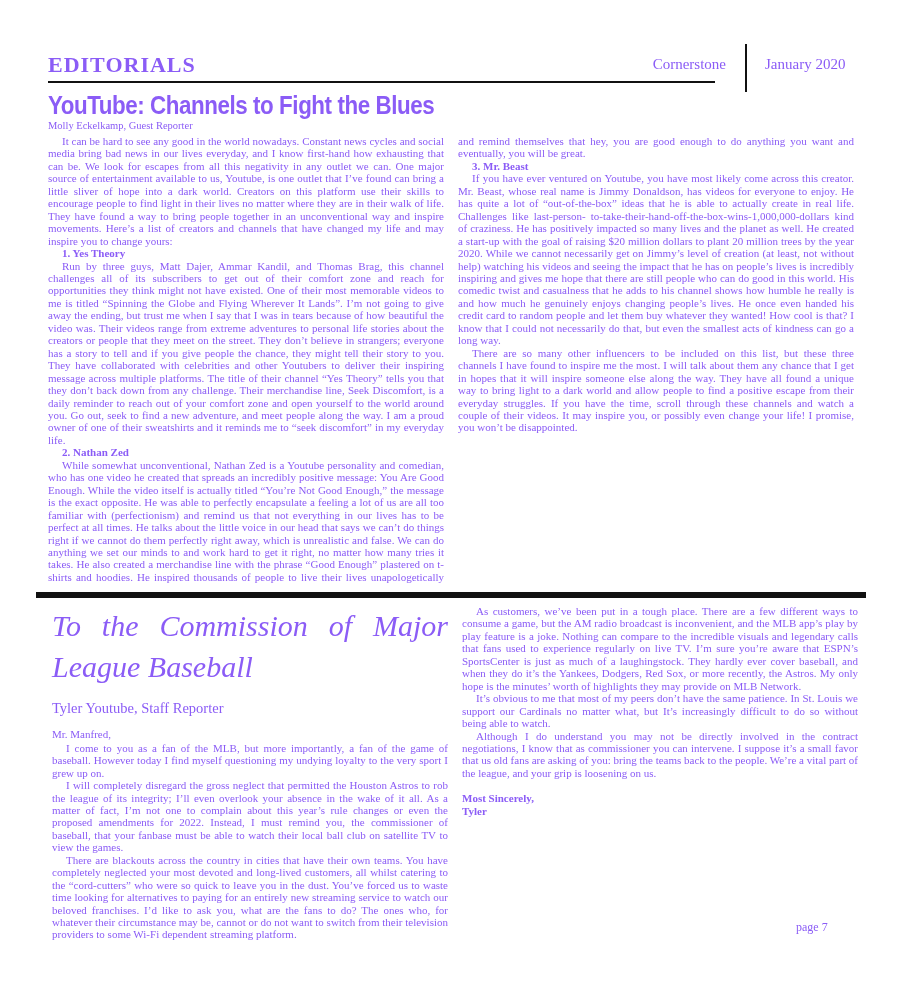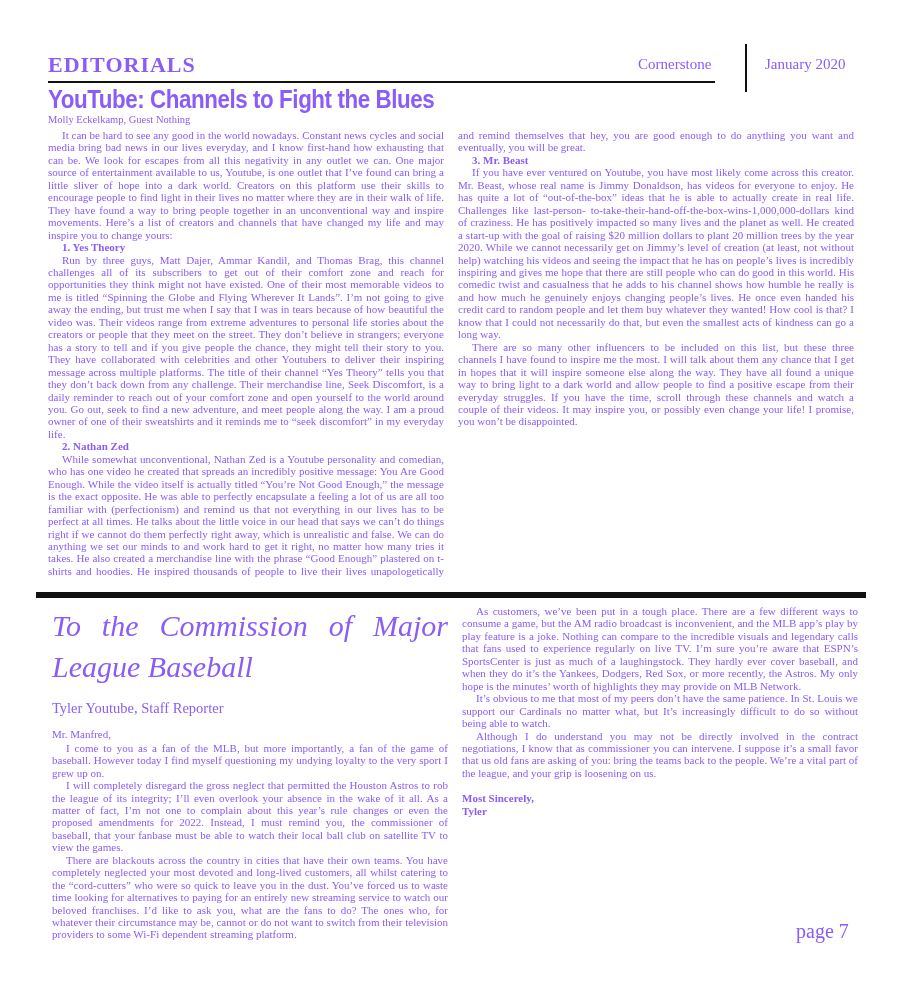--- a/index.html
+++ b/index.html
@@ -15,30 +15,30 @@
   
   .section-title{
     position:absolute;left:48px;top:52px;
     font-size:22px;font-weight:bold;letter-spacing:1px;
   }
   .header-rule{
     position:absolute;left:48px;top:81px;width:667px;height:2px;background:#111;
   }
   .masthead{
     position:absolute;left:638px;top:56px;width:88px;
-    font-size:15px;text-align:left;
+    font-size:15px;text-align:right;
   }
   .header-vbar{
     position:absolute;left:745px;top:44px;width:2px;height:48px;background:#111;
   }
   .issue-date{
     position:absolute;left:765px;top:56px;font-size:15px;
   }
   
-  .article1{position:absolute;left:48px;top:86px;width:806px;}
+  .article1{position:absolute;left:48px;top:92px;width:806px;}
   .a1-title{
     font-family:"Liberation Sans","DejaVu Sans",sans-serif;
     font-weight:700;font-size:26px;line-height:1.0;
     letter-spacing:-0.5px;
     transform:scaleX(0.86);transform-origin:left center;
     white-space:nowrap;margin:0;
   }
   .a1-byline{font-size:10.5px;margin:2px 0 4px 0;}
   .cols{
     column-count:2;column-gap:14px;column-fill:auto;
@@ -56,37 +56,37 @@
     font-size:30px;font-style:italic;font-weight:normal;
     line-height:1.38;margin:0 0 14px 0;
     break-inside:avoid;
   }
   .a2-byline{font-size:14.5px;margin:0 0 14px 0;text-indent:0;}
   .salutation{margin:0 0 1px 0;text-indent:0;}
   .closing{margin-top:13px;break-inside:avoid;}
   .closing div{text-indent:0;font-weight:bold;}
   
   .page-number{
-    position:absolute;left:796px;top:920px;font-size:20px;
+    position:absolute;left:796px;top:920px;font-size:12px;
   }
 </style>
 </head>
 <body>
 
 <div class="page">
 
   <div class="section-title">EDITORIALS</div>
   <div class="header-rule"></div>
   <div class="masthead">Cornerstone</div>
   <div class="header-vbar"></div>
   <div class="issue-date">January 2020</div>
 
   <div class="article1">
     <h1 class="a1-title">YouTube: Channels to Fight the Blues</h1>
-    <div class="a1-byline">Molly Eckelkamp, Guest Nothing</div>
+    <div class="a1-byline">Molly Eckelkamp, Guest Reporter</div>
     <div class="cols a1-body">
         <p class="para body">It can be hard to see any good in the world nowadays. Constant news cycles and social media bring bad news in our lives everyday, and I know first-hand how exhausting that can be. We look for escapes from all this negativity in any outlet we can. One major source of entertainment available to us, Youtube, is one outlet that I’ve found can bring a little sliver of hope into a dark world. Creators on this platform use their skills to encourage people to find light in their lives no matter where they are in their walk of life. They have found a way to bring people together in an unconventional way and inspire movements. Here’s a list of creators and channels that have changed my life and may inspire you to change yours:</p>
         <p class="para heading">1. Yes Theory</p>
         <p class="para body">Run by three guys, Matt Dajer, Ammar Kandil, and Thomas Brag, this channel challenges all of its subscribers to get out of their comfort zone and reach for opportunities they think might not have existed. One of their most memorable videos to me is titled “Spinning the Globe and Flying Wherever It Lands”. I’m not going to give away the ending, but trust me when I say that I was in tears because of how beautiful the video was. Their videos range from extreme adventures to personal life stories about the creators or people that they meet on the street. They don’t believe in strangers; everyone has a story to tell and if you give people the chance, they might tell their story to you. They have collaborated with celebrities and other Youtubers to deliver their inspiring message across multiple platforms. The title of their channel “Yes Theory” tells you that they don’t back down from any challenge. Their merchandise line, Seek Discomfort, is a daily reminder to reach out of your comfort zone and open yourself to the world around you. Go out, seek to find a new adventure, and meet people along the way. I am a proud owner of one of their sweatshirts and it reminds me to “seek discomfort” in my everyday life.</p>
         <p class="para heading">2. Nathan Zed</p>
         <p class="para body">While somewhat unconventional, Nathan Zed is a Youtube personality and comedian, who has one video he created that spreads an incredibly positive message: You Are Good Enough. While the video itself is actually titled “You’re Not Good Enough,” the message is the exact opposite. He was able to perfectly encapsulate a feeling a lot of us are all too familiar with (perfectionism) and remind us that not everything in our lives has to be perfect at all times. He talks about the little voice in our head that says we can’t do things right if we cannot do them perfectly right away, which is unrealistic and false. We can do anything we set our minds to and work hard to get it right, no matter how many tries it takes. He also created a merchandise line with the phrase “Good Enough” plastered on t-shirts and hoodies. He inspired thousands of people to live their lives unapologetically and remind themselves that hey, you are good enough to do anything you want and eventually, you will be great.</p>
         <p class="para heading">3. Mr. Beast</p>
         <p class="para body">If you have ever ventured on Youtube, you have most likely come across this creator. Mr. Beast, whose real name is Jimmy Donaldson, has videos for everyone to enjoy. He has quite a lot of “out-of-the-box” ideas that he is able to actually create in real life. Challenges like last-person- to-take-their-hand-off-the-box-wins-1,000,000-dollars kind of craziness. He has positively impacted so many lives and the planet as well. He created a start-up with the goal of raising $20 million dollars to plant 20 million trees by the year 2020. While we cannot necessarily get on Jimmy’s level of creation (at least, not without help) watching his videos and seeing the impact that he has on people’s lives is incredibly inspiring and gives me hope that there are still people who can do good in this world. His comedic twist and casualness that he adds to his channel shows how humble he really is and how much he genuinely enjoys changing people’s lives. He once even handed his credit card to random people and let them buy whatever they wanted! How cool is that? I know that I could not necessarily do that, but even the smallest acts of kindness can go a long way.</p>
         <p class="para body">There are so many other influencers to be included on this list, but these three channels I have found to inspire me the most. I will talk about them any chance that I get in hopes that it will inspire someone else along the way. They have all found a unique way to bring light to a dark world and allow people to find a positive escape from their everyday struggles. If you have the time, scroll through these channels and watch a couple of their videos. It may inspire you, or possibly even change your life! I promise, you won’t be disappointed.</p>
       </div>

